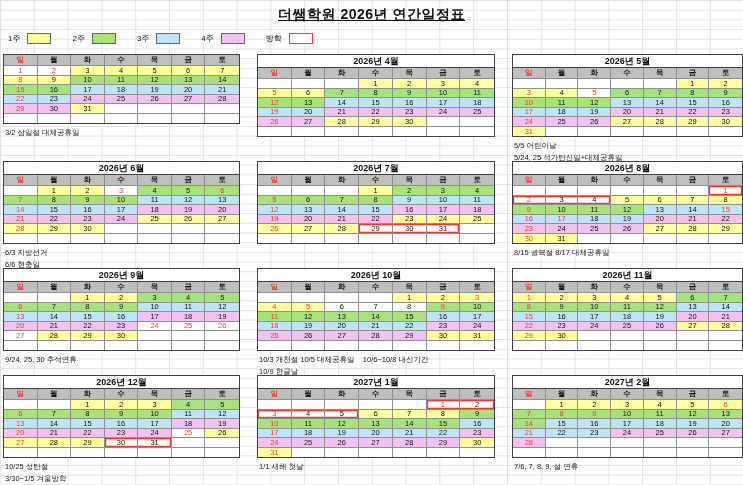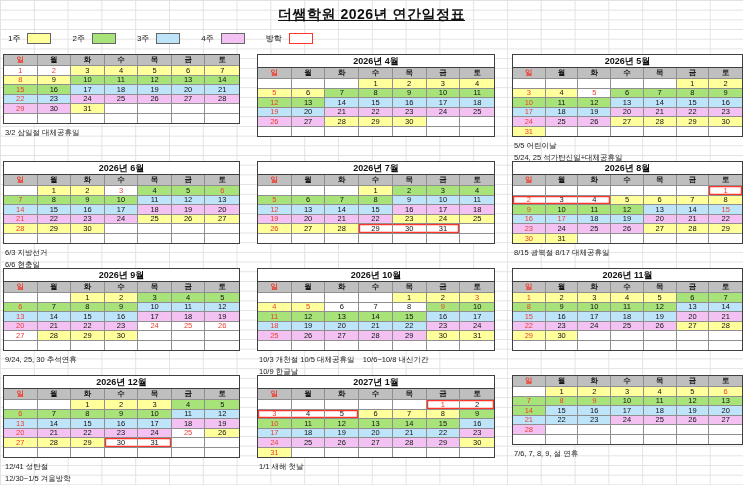--- a/index.html
+++ b/index.html
@@ -755,22 +755,22 @@
           <div class="m-row">
             <div class="m-cell dcell"></div>
             <div class="m-cell dcell"></div>
             <div class="m-cell dcell"></div>
             <div class="m-cell dcell"></div>
             <div class="m-cell dcell"></div>
             <div class="m-cell dcell"></div>
             <div class="m-cell dcell"></div>
           </div>
         </div>
-        <div class="m-note">12/41 성탄절</div>
-        <div class="m-note">12/30~1/5 겨울방학</div>
+        <div class="m-note">10/25 성탄절</div>
+        <div class="m-note">3/30~1/5 겨울방학</div>
       </div>
       <div class="month-band">
         <div class="block">
           <div class="m-title">2027년 1월</div>
           <div class="m-row head">
             <div class="m-cell hcell red">일</div>
             <div class="m-cell hcell">월</div>
             <div class="m-cell hcell">화</div>
             <div class="m-cell hcell">수</div>
             <div class="m-cell hcell">목</div>
@@ -829,20 +829,21 @@
             <div class="m-cell dcell"></div>
             <div class="m-cell dcell"></div>
             <div class="m-cell dcell"></div>
             <div class="m-cell dcell"></div>
           </div>
         </div>
         <div class="m-note">1/1 새해 첫날</div>
       </div>
       <div class="month-band">
         <div class="block">
+          <div class="m-title">2027년 2월</div>
           <div class="m-row head">
             <div class="m-cell hcell red">일</div>
             <div class="m-cell hcell">월</div>
             <div class="m-cell hcell">화</div>
             <div class="m-cell hcell">수</div>
             <div class="m-cell hcell">목</div>
             <div class="m-cell hcell">금</div>
             <div class="m-cell hcell">토</div>
           </div>
           <div class="m-row">

